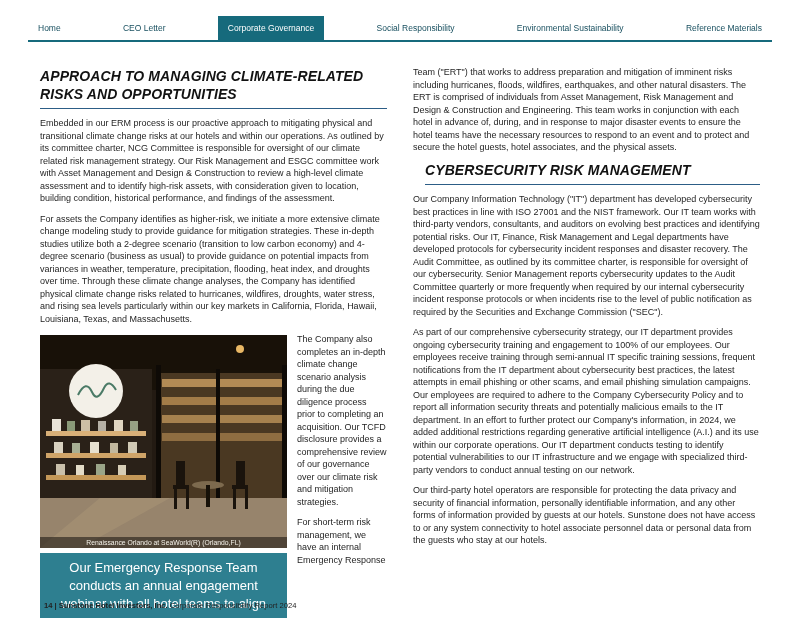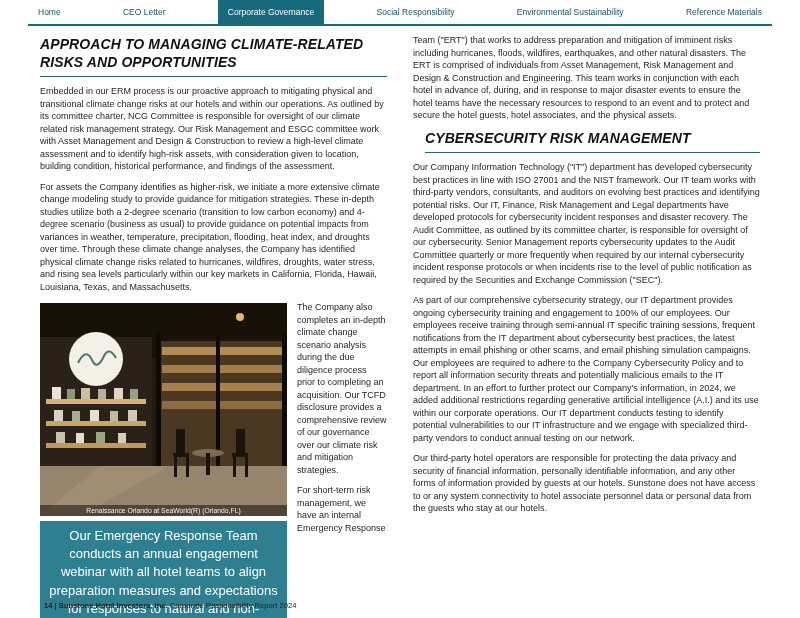--- a/index.html
+++ b/index.html
@@ -6,21 +6,21 @@
   html,body { width:800px; height:618px; }
   body {
     font-family:"Liberation Sans", sans-serif;
     background:#ffffff;
     position:relative;
     overflow:hidden;
     color:var(--body_text,#1f1f1f);
   }
   .nav {
     display:flex; justify-content:space-between; align-items:stretch;
-    margin:0 28px; height:26px;
+    margin:16px 28px; height:26px;
     border-bottom:2px solid var(--accent_teal,#166a7c);
   }
   .nav .tab {
     display:flex; align-items:center; padding:0 10px;
     font-size:8.5px; color:var(--nav_text,#184f5f);
     white-space:nowrap; cursor:pointer;
   }
   .nav .tab.active { background:var(--accent_teal,#166a7c); color:#ffffff;text-align:right; }
   .content { display:flex; gap:26px; padding:8px 40px 0 40px; }
   .col { width:347px; }

